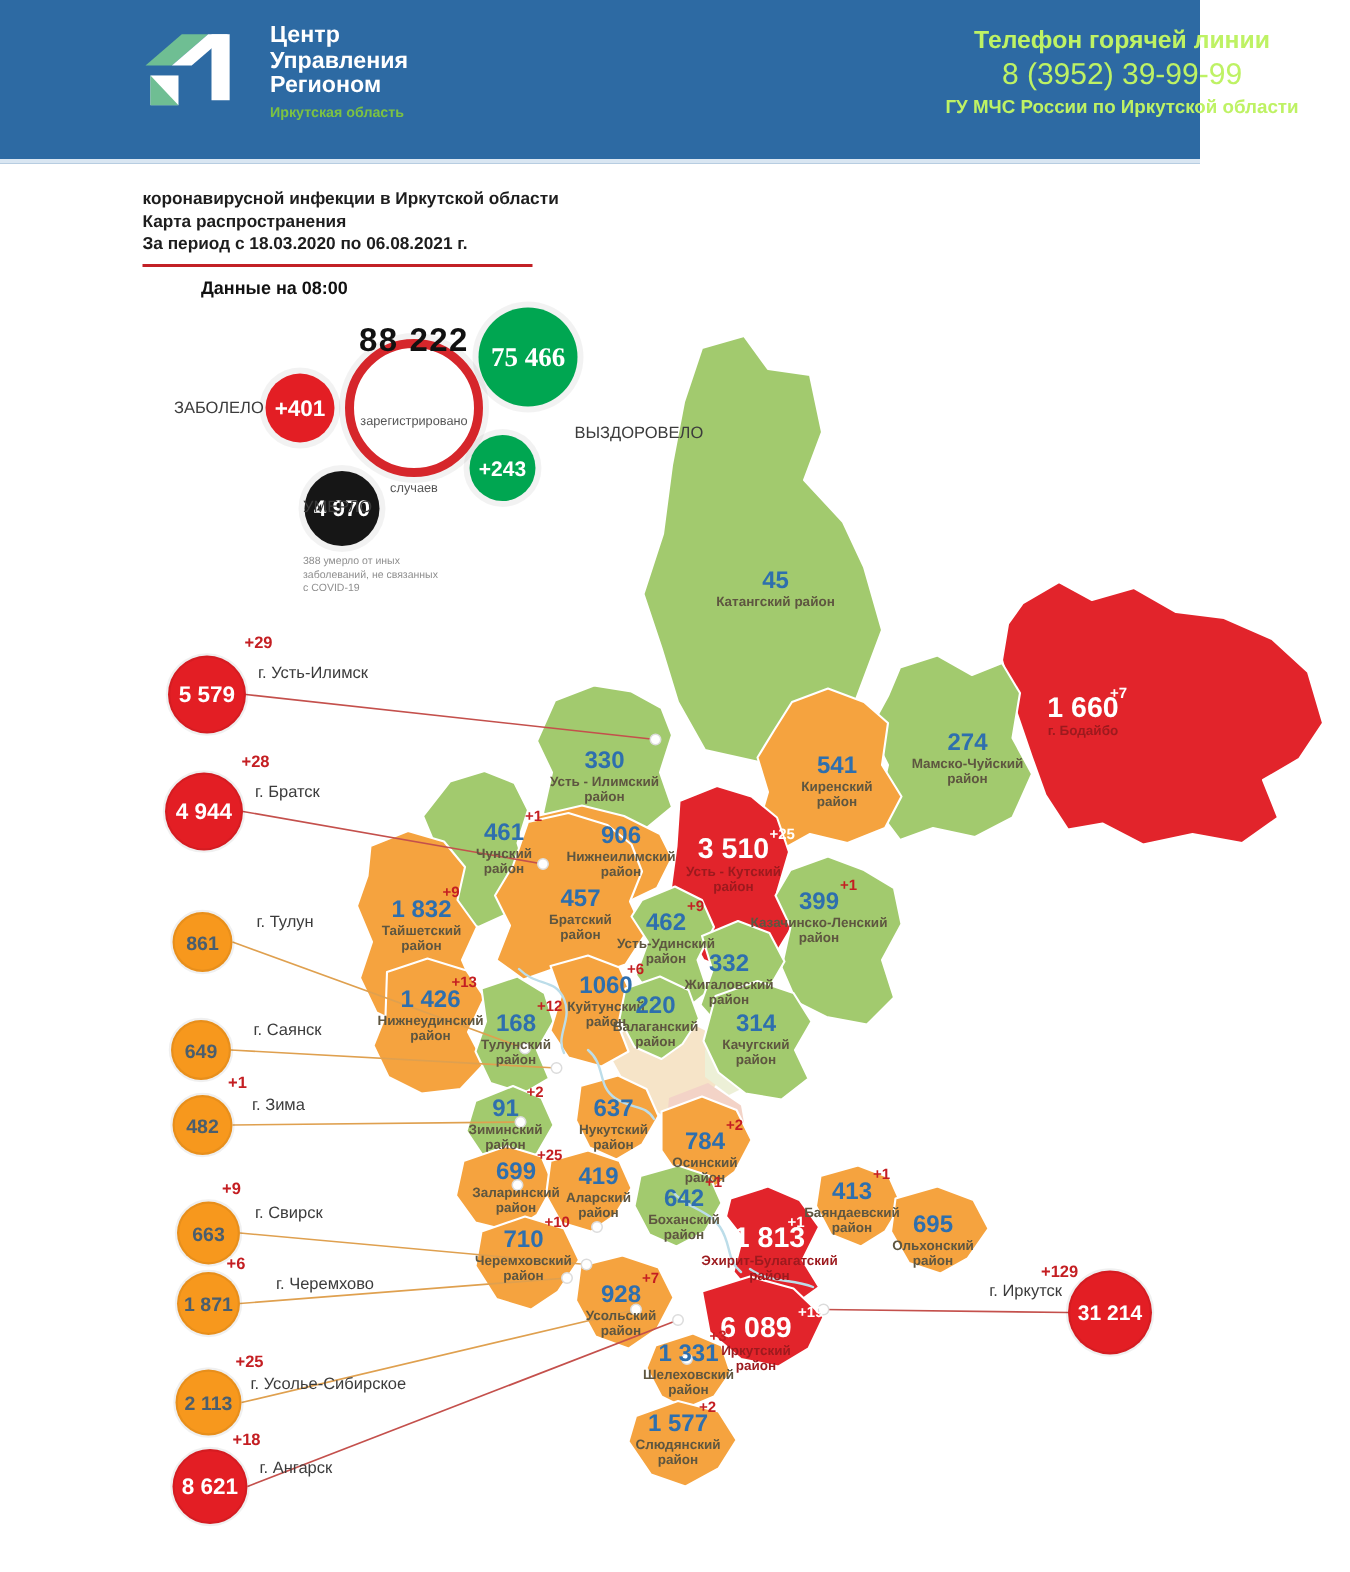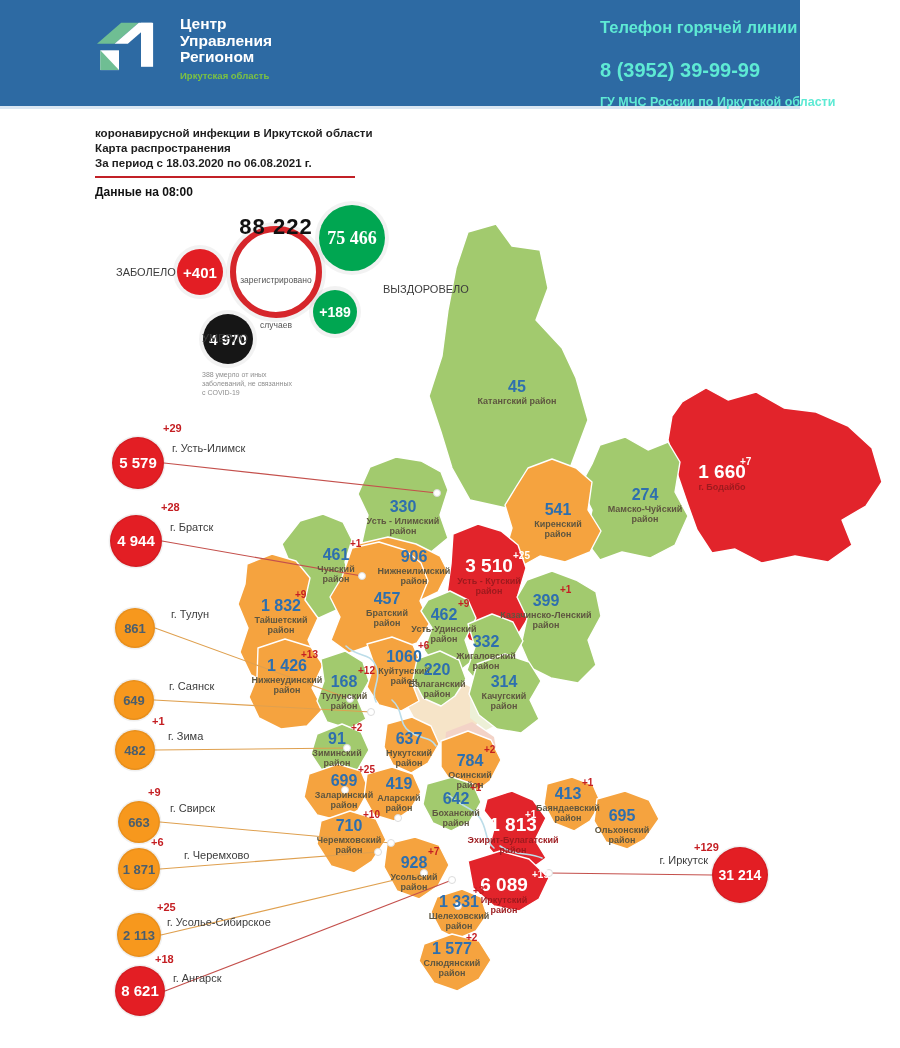--- a/index.html
+++ b/index.html
@@ -5,29 +5,29 @@
   html,body{margin:0;padding:0;}
   body{width:900px;height:1048px;position:relative;background:#fff;overflow:hidden;
        font-family:"Liberation Sans",sans-serif;}
   
   .hdr{position:absolute;left:0;top:0;width:800px;height:106px;background:#2D6AA3;
        border-bottom:3px solid #D9E6F2;z-index:5;}
   .logo-icon{position:absolute;left:94px;top:14px;}
   .logo-lines{position:absolute;left:180px;top:16px;color:#fff;font-weight:bold;
               font-size:15.5px;line-height:16.5px;}
   .logo-region{position:absolute;left:180px;top:70px;color:#7CC242;font-weight:bold;font-size:9.5px;}
-  .hotline{position:absolute;left:600px;top:18px;width:296px;text-align:left;color:#5eead4;}
+  .hotline{position:absolute;left:600px;top:18px;width:296px;text-align:center;color:#bef264;}
   .hotline .l1{font-size:16.5px;font-weight:bold;}
-  .hotline .l2{font-size:20px;font-weight:bold;margin-top:22px;}
-  .hotline .l3{font-size:12.5px;font-weight:bold;margin-top:13px;}
+  .hotline .l2{font-size:20px;font-weight:normal;margin-top:2px;}
+  .hotline .l3{font-size:12.5px;font-weight:bold;margin-top:2px;}
   
   .title-block{position:absolute;left:95px;top:126px;z-index:4;}
   .title-block .tl{font-size:11.5px;line-height:15px;font-weight:bold;color:#1d1d1d;}
   .title-rule{width:260px;height:2px;background:#C22026;margin:5px 0 7px 0;}
-  .updated{font-size:12px;font-weight:bold;color:#111;}
+  .updated{font-size:12px;font-weight:bold;color:#111;margin-left:39px;}
   
   .stat-label{position:absolute;font-size:11px;color:#3c3c3c;z-index:4;}
   .circ{position:absolute;border-radius:50%;display:flex;align-items:center;justify-content:center;
         z-index:3;box-shadow:0 0 0 4px rgba(0,0,0,0.05);text-align:center;}
   .c-sick{left:177px;top:249px;width:46px;height:46px;background:#E31E24;
           color:#fff;font-size:15px;font-weight:bold;}
   .c-reg{left:230px;top:226px;width:80px;height:80px;background:#fff;border:6px solid #D6262B;
          flex-direction:column;z-index:4;gap:36px;}
   .c-reg .rv{font-size:22px;font-weight:bold;color:#111;letter-spacing:1px;}
   .c-reg .rc{font-size:8.5px;line-height:9.5px;color:#555;}
@@ -297,21 +297,21 @@
 </div>
 <div class="circ c-reg">
   <div class="rv">88 222</div>
   <div class="rc">зарегистрировано</div>
   <div class="rc">случаев</div>
 </div>
 <div class="circ c-rec">
   <span>75 466</span>
 </div>
 <div class="circ c-recd">
-  <span>+189</span>
+  <span>+243</span>
 </div>
 <div class="stat-label" style="left:367px;top:283px;padding-left:16px;">ВЫЗДОРОВЕЛО</div>
 <div class="stat-label" style="left:160px;top:332px;margin-left:42px;">УМЕРЛО</div>
 <div class="circ c-died">
   <span>4 970</span>
 </div>
 <div class="footnote">
   <div>388 умерло от иных</div>
   <div>заболеваний, не связанных</div>
   <div>с COVID-19</div>

